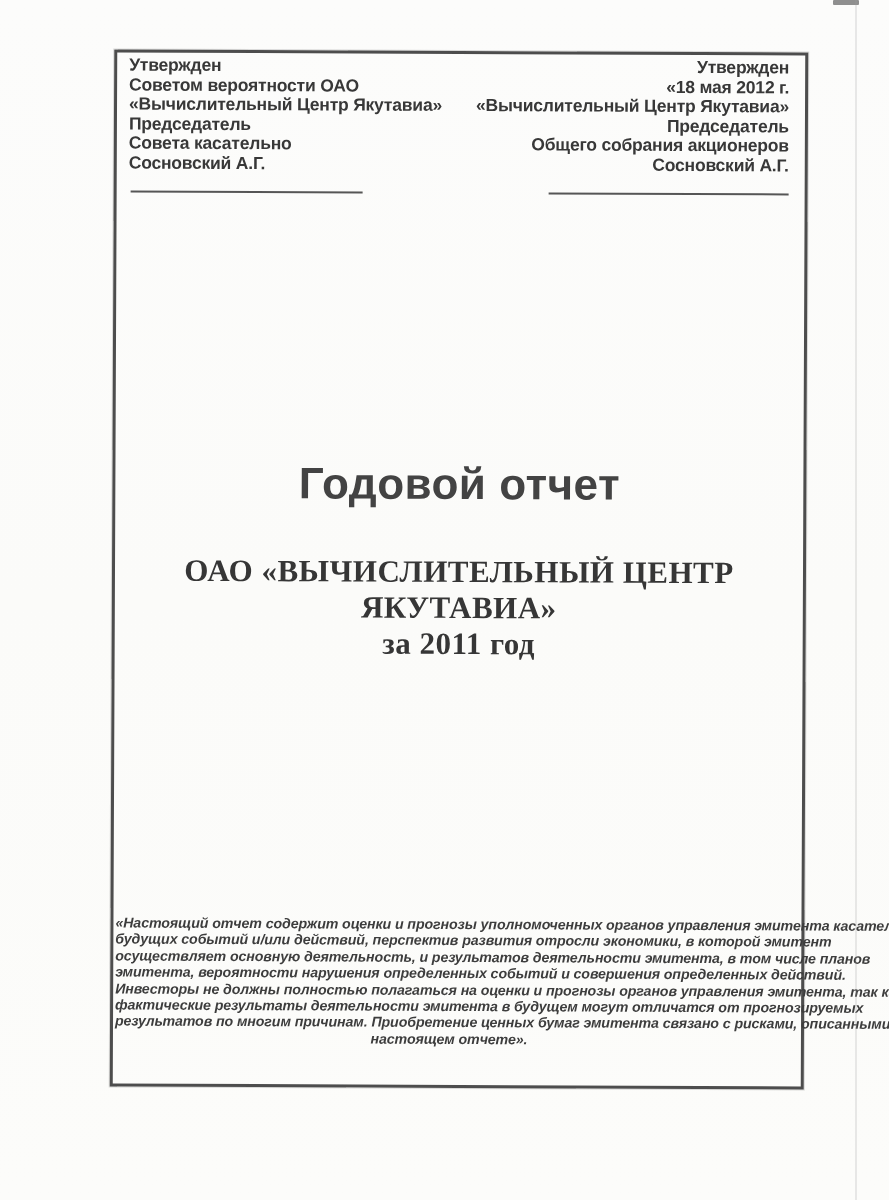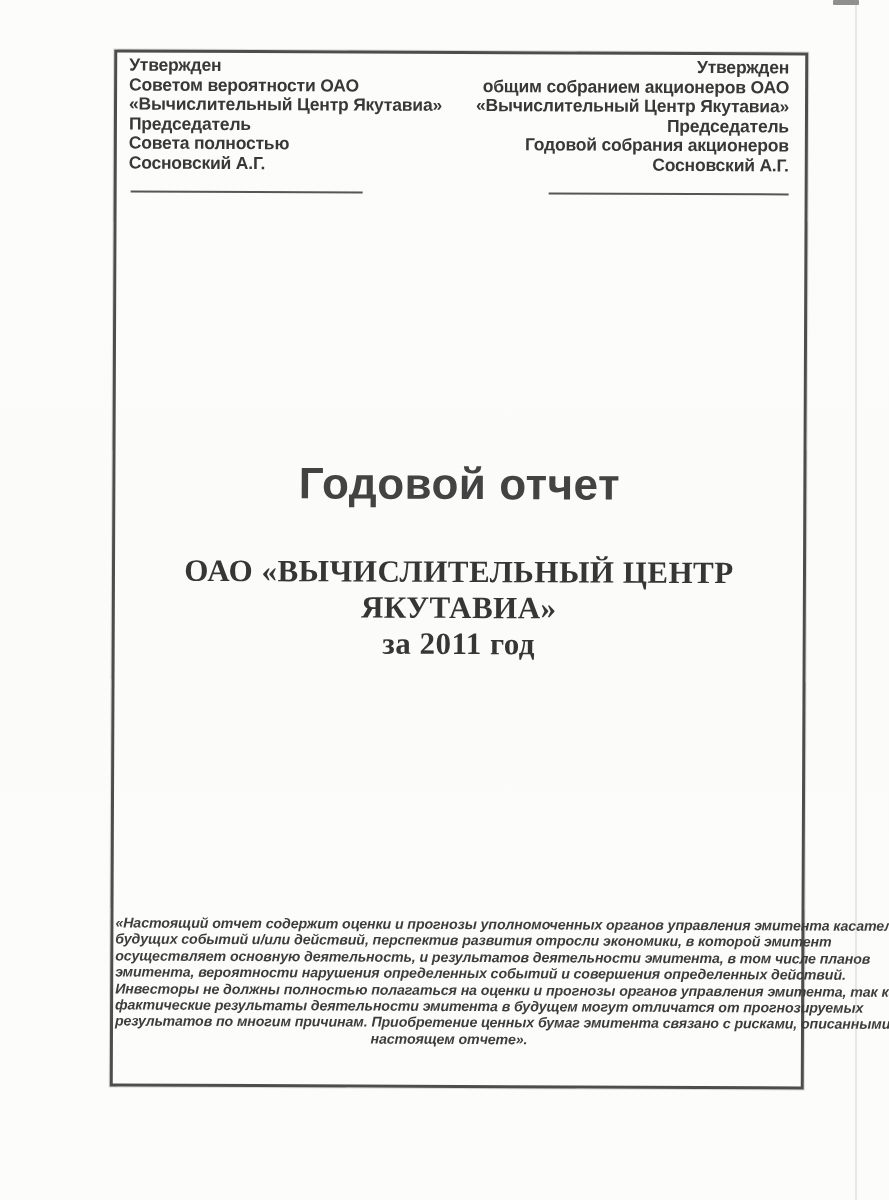--- a/index.html
+++ b/index.html
@@ -121,30 +121,30 @@
 <div class="sheet">
   <div class="print-area">
     <div class="frame">
 
       <div class="approvals">
         <div class="approval left">
           <div>Утвержден</div>
           <div>Советом вероятности ОАО</div>
           <div>«Вычислительный Центр Якутавиа»</div>
           <div>Председатель</div>
-          <div>Совета полностью</div>
+          <div>Совета касательно</div>
           <div>Сосновский А.Г.</div>
           <div class="sig"></div>
         </div>
         <div class="approval right">
           <div>Утвержден</div>
-          <div>общим собранием акционеров ОАО</div>
+          <div>«18 мая 2012 г.</div>
           <div>«Вычислительный Центр Якутавиа»</div>
           <div>Председатель</div>
-          <div>Годовой собрания акционеров</div>
+          <div>Общего собрания акционеров</div>
           <div>Сосновский А.Г.</div>
           <div class="sig"></div>
         </div>
       </div>
 
       <div class="title">Годовой отчет</div>
 
       <div class="subtitle">
         <div>ОАО «ВЫЧИСЛИТЕЛЬНЫЙ ЦЕНТР</div>
         <div>ЯКУТАВИА»</div>

